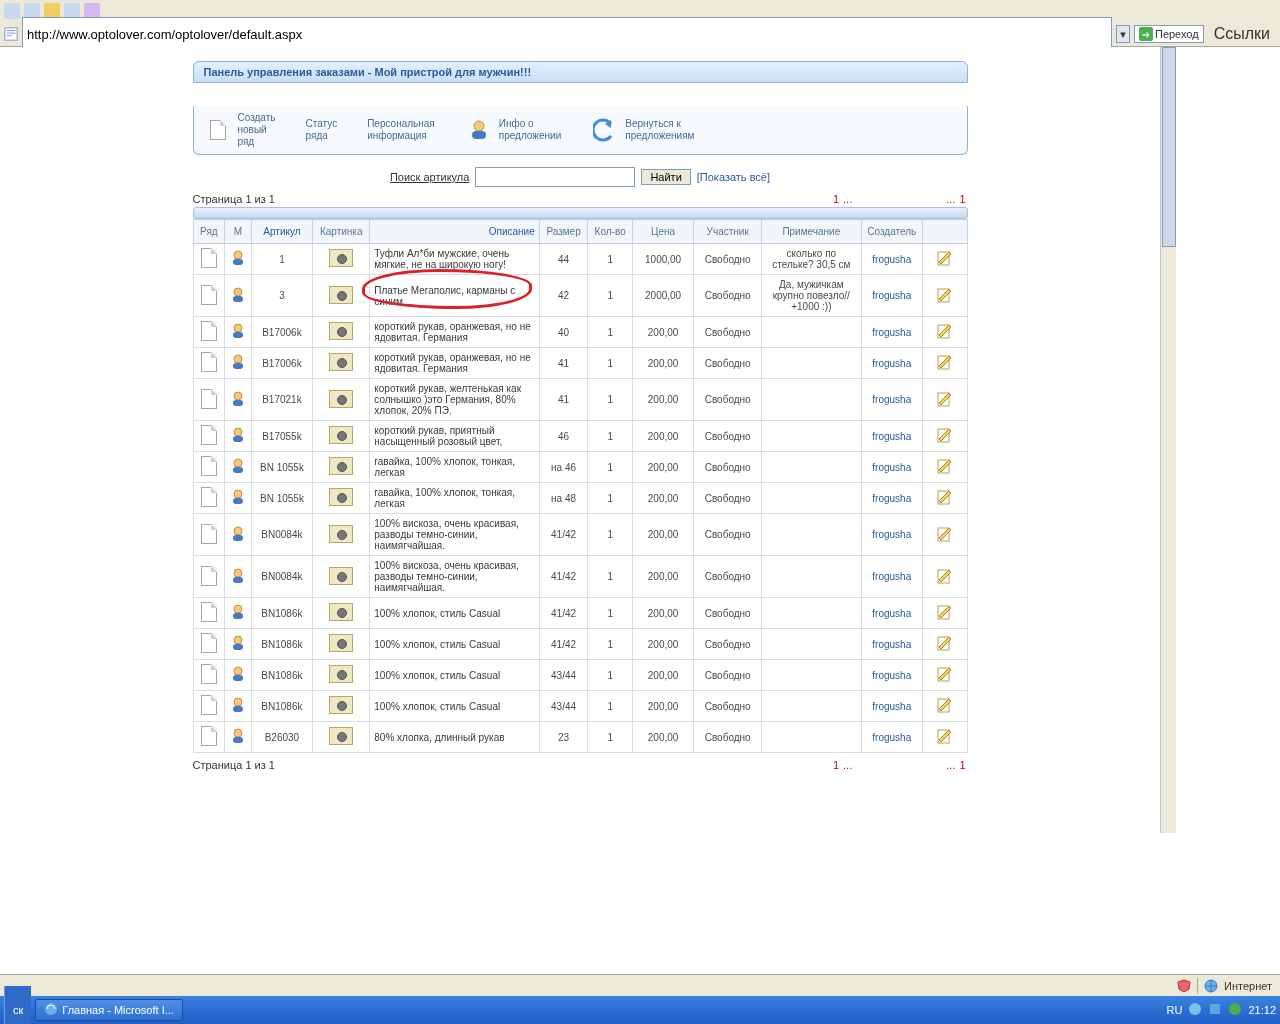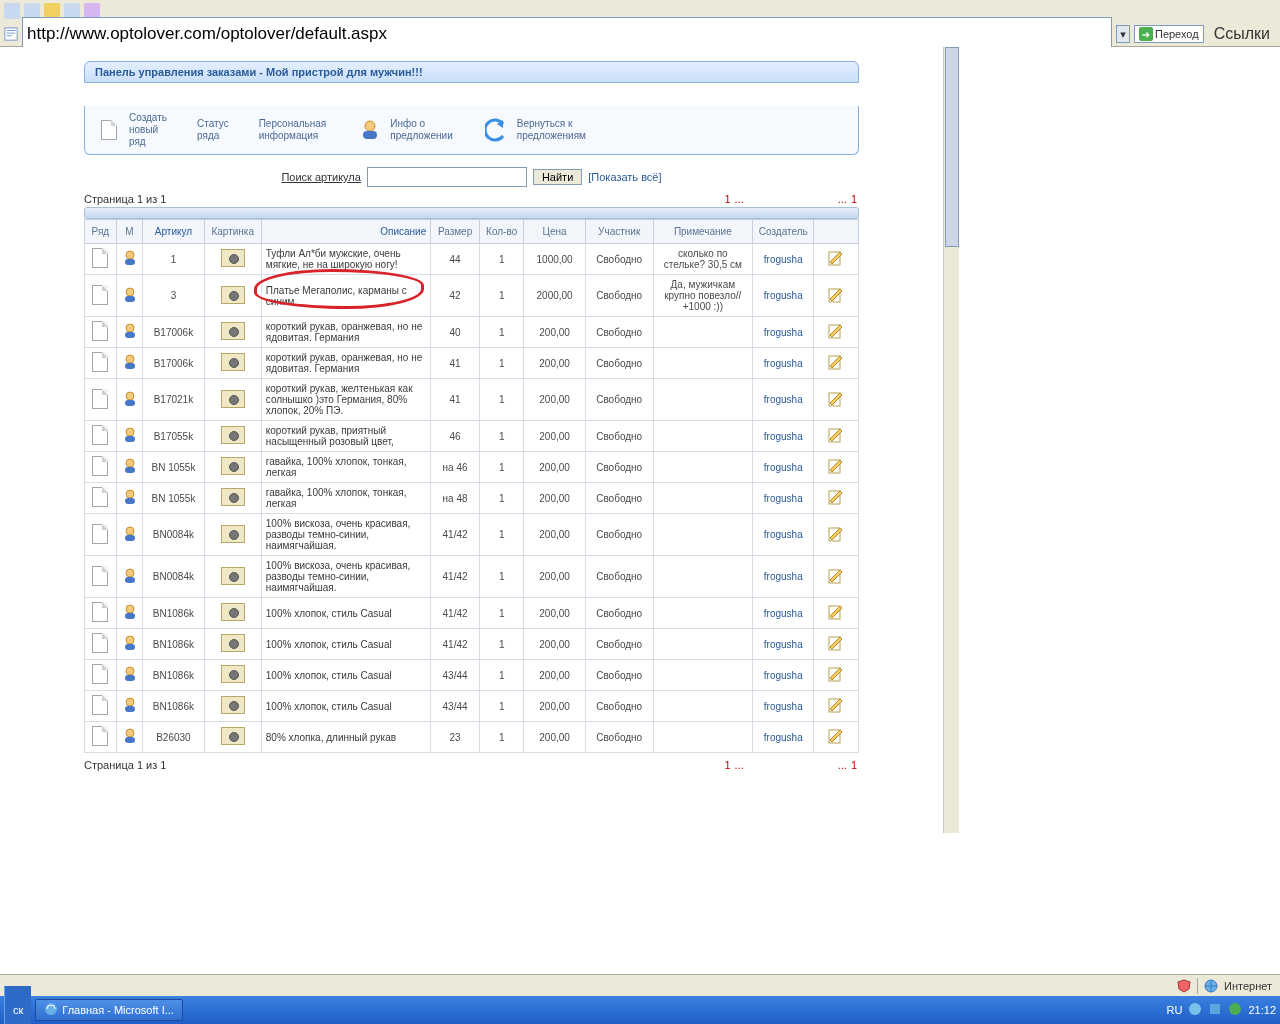--- a/index.html
+++ b/index.html
@@ -2,28 +2,28 @@
 <html><head>
 <meta charset="utf-8">
 <style>
 * { margin: 0; padding: 0; box-sizing: border-box; }
 body { font-family: Tahoma, Arial, sans-serif; font-size: 11px; background: #fff; color: #333; }
 .browser-chrome { background: #ece9d8; border-bottom: 1px solid #aca899; }
 .browser-toolbar-icons { height: 22px; display: flex; align-items: center; padding: 0 4px; gap: 4px; }
 .browser-toolbar-icons .tbicon { width: 16px; height: 16px; display: inline-block; border-radius: 2px; }
 .addr-row { display: flex; align-items: center; height: 24px; padding: 2px 4px; gap: 4px; }
 .addr-icon { width: 14px; height: 14px; display: inline-block; }
-.addr-input { flex: 1; font-size: 17px; padding: 2px 4px; border: 1px solid #7f9db9; background: #fff; height: 35px; }
+.addr-input { flex: 1; font-size: 13px; padding: 2px 4px; border: 1px solid #7f9db9; background: #fff; height: 35px; }
 .addr-dd { width: 14px; height: 18px; background: #e0e7ef; border: 1px solid #7f9db9; display: flex; align-items: center; justify-content: center; }
 .go-btn { display: flex; align-items: center; gap: 2px; padding: 1px 4px; border: 1px solid #7f9db9; background: #fff; cursor: pointer; }
 .go-arrow { width: 14px; height: 14px; background: #4caf50; border-radius: 2px; display: inline-flex; align-items: center; justify-content: center; color: #fff; font-size: 10px; }
 .links-lbl { color: #333; font-size: 16px; padding: 0 6px; }
 
 .content-wrap { display: flex; }
-.content { width: 943px; background: #fff; padding: 14px 0 0 0; }
+.content { width: 1160px; background: #fff; padding: 14px 0 0 0; }
 .scrollbar-v { width: 16px; background: #ece9d8; border-left: 1px solid #c0c7d6; position: relative; }
 .scroll-thumb { position: absolute; top: 0; left: 1px; width: 14px; height: 200px; background: #cdd6e9; border: 1px solid #7f9db9; }
 
 .panel { width: 775px; margin: 0 auto; }
 .panel-header { background: linear-gradient(#e3efff, #c9dff7); border: 1px solid #8ab0dc; border-radius: 6px 6px 0 0; padding: 4px 10px; font-size: 11px; color: #2a5a9a; font-weight: bold; }
 .panel-body { background: #f6f9fe; border: 1px solid #8ab0dc; border-top: none; border-radius: 0 0 6px 6px; padding: 4px; display: flex; align-items: center; gap: 18px; margin-top: 23px; }
 .menu-item { display: flex; align-items: center; gap: 6px; padding: 2px 6px; cursor: pointer; }
 .menu-icon { width: 28px; height: 28px; display: flex; align-items: center; justify-content: center; }
 .menu-lbl { font-size: 10px; color: #4a6a92; line-height: 1.2; }
 

